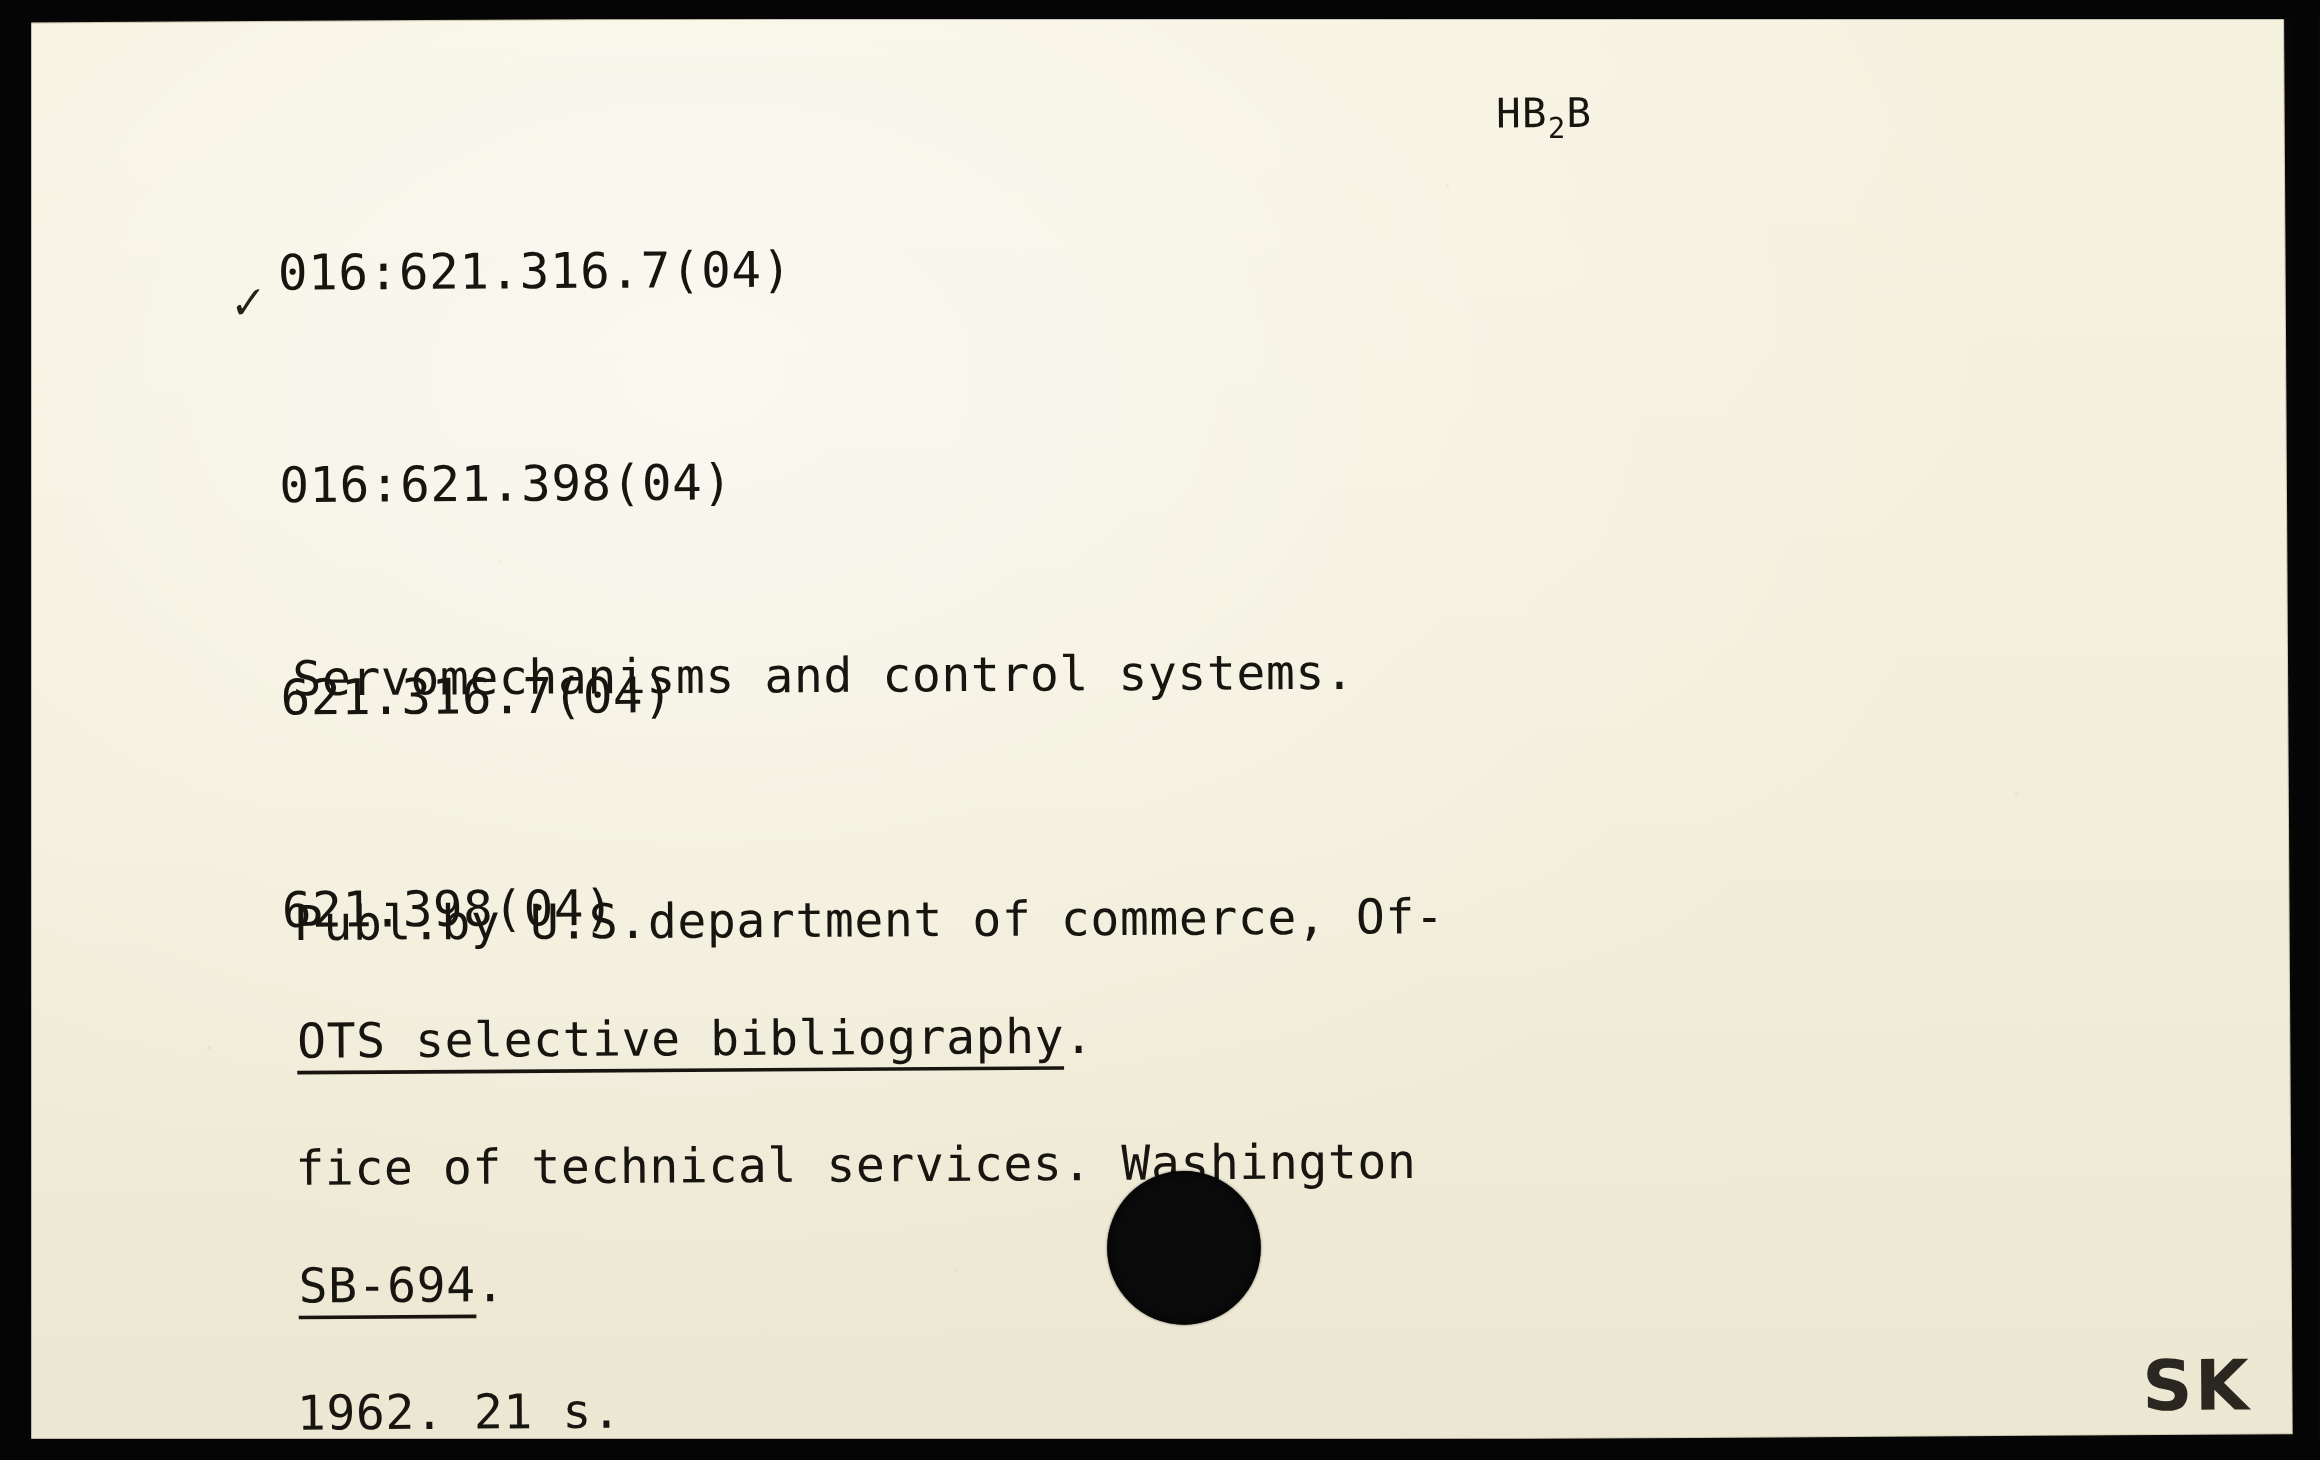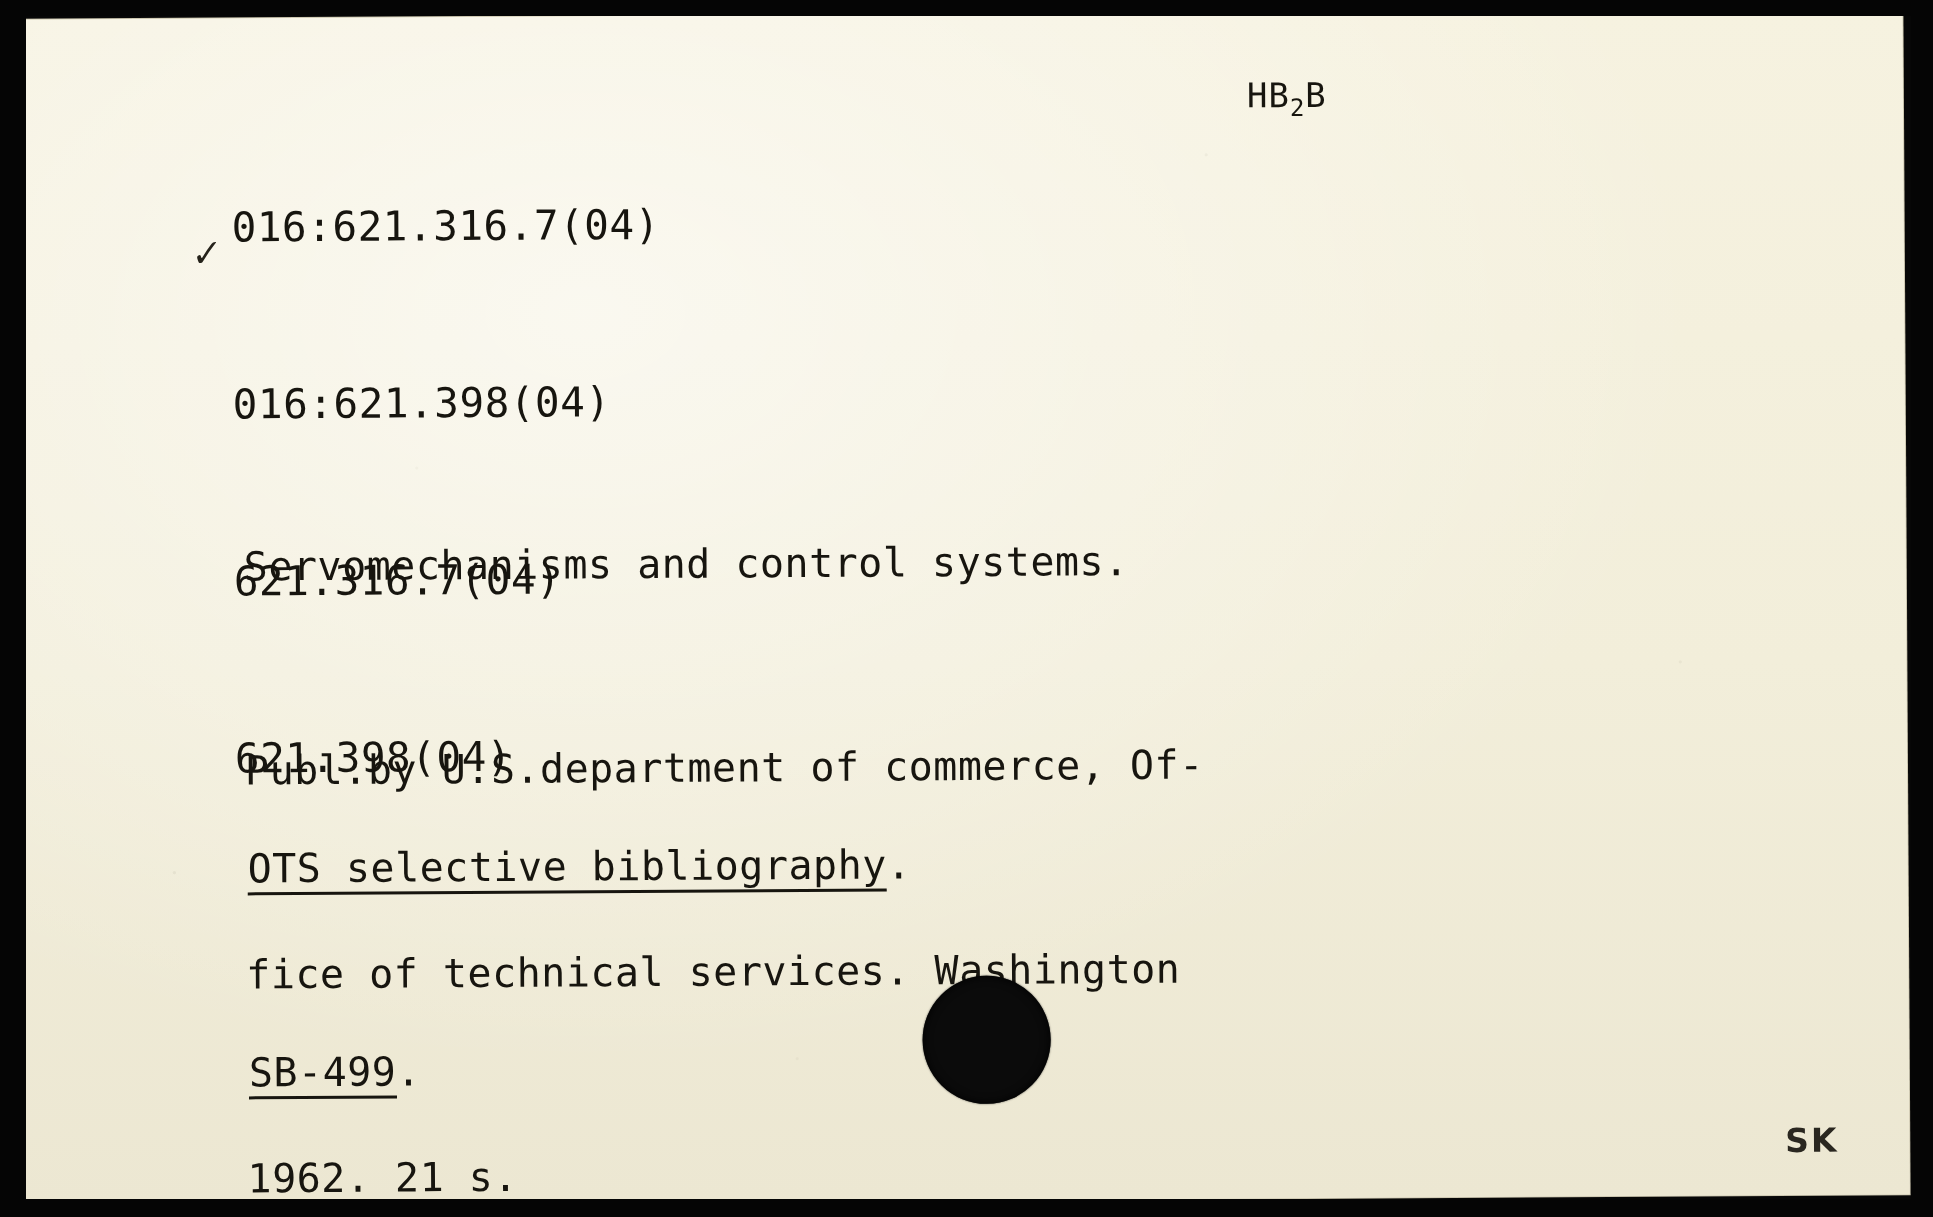--- a/index.html
+++ b/index.html
@@ -131,21 +131,21 @@
     background: #0b0b0b;
     box-shadow: inset 0 0 10px #000, 0 0 2px rgba(0,0,0,0.7);
   }
 
   
   .sk-stamp {
     left: 1760px;
     top: 1112px;
     font-family: "DejaVu Sans", sans-serif;
     font-weight: bold;
-    font-size: 33px;
+    font-size: 58px;
     letter-spacing: 2px;
     color: #2a2720;
   }
 
   
   .edge-left {
     position: absolute;
     left: 0; top: 0; width: 26px; height: 1217px;
     background: #050505;
   }
@@ -187,21 +187,21 @@
 
       <div class="typed description">
         <div>Servomechanisms and control systems.</div>
         <div>Publ.by U.S.department of commerce, Of-</div>
         <div>fice of technical services. Washington</div>
         <div>1962. 21 s.</div>
       </div>
 
       <div class="typed series">
         <div><span class="u">OTS selective bibliography</span><span>.</span></div>
-        <div><span class="u">SB-499</span><span>.</span></div>
+        <div><span class="u">SB-694</span><span>.</span></div>
       </div>
 
       <div class="punch-hole"></div>
 
       <div class="typed sk-stamp">SK</div>
     </div>
   </div>
 
   <div class="edge-top"></div>
   <div class="edge-left"></div>

